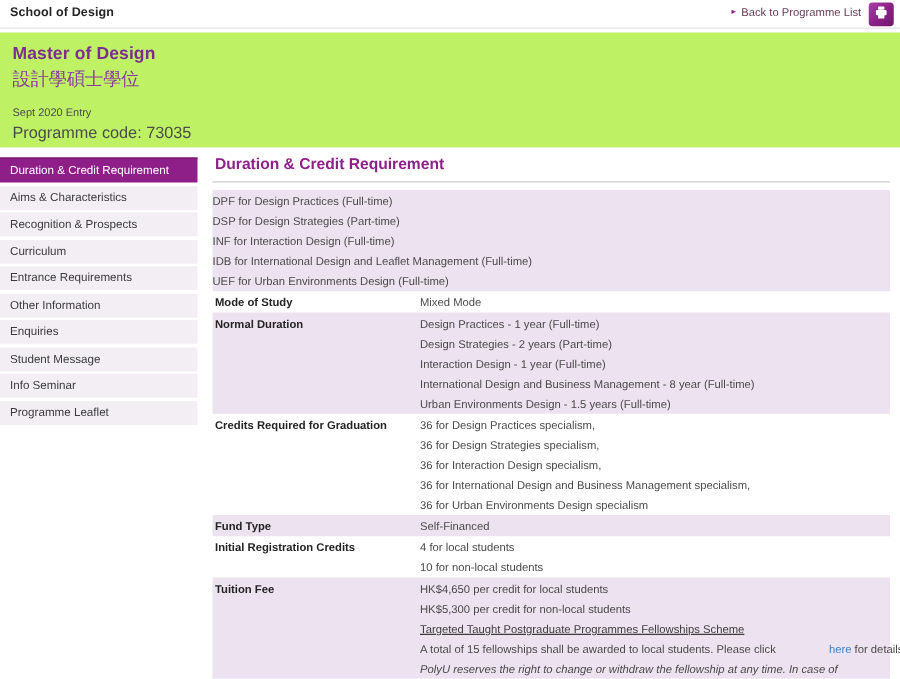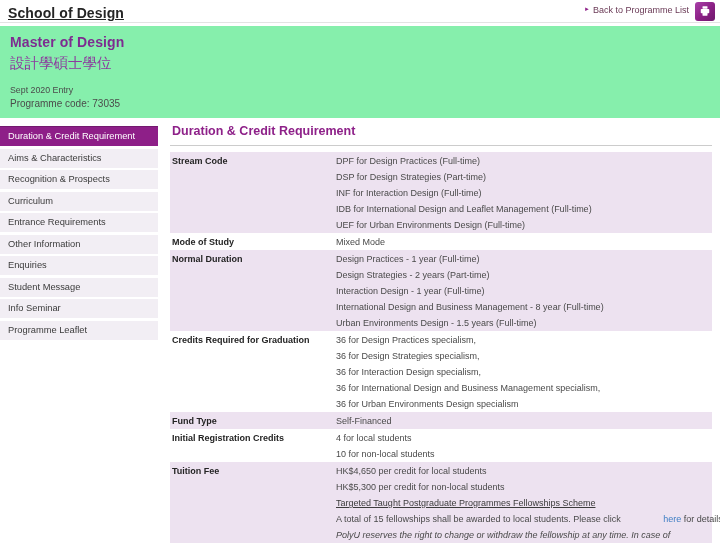--- a/index.html
+++ b/index.html
@@ -6,39 +6,39 @@
   body{
     width:720px;height:543px;overflow:hidden;background:#ffffff;
     font-family:"Liberation Sans",sans-serif;color:#3f3f3f;
     -webkit-font-smoothing:antialiased;
   }
   .page{position:relative;width:720px;height:543px;overflow:hidden;}
 
   
   .topbar{position:absolute;left:0;top:0;width:720px;height:22px;background:#fff;
           border-bottom:1px solid #e3e3e3;}
-  .school-name{position:absolute;left:8px;top:5px;font-size:14px;font-weight:bold;
-               color:#252525;letter-spacing:.1px;white-space:nowrap;text-decoration:underline;}
+  .school-name{position:absolute;left:8px;top:5px;font-size:10px;font-weight:bold;
+               color:#252525;letter-spacing:.1px;white-space:nowrap;}
   .back-link{position:absolute;right:31px;top:5px;font-size:9px;color:#6a3a56;
              white-space:nowrap;cursor:pointer;}
   .back-arrow{display:inline-block;font-size:6px;color:#8e2189;vertical-align:2px;
               margin-right:3px;}
   .print-btn{position:absolute;right:5px;top:2px;width:20px;height:19px;border-radius:3px;
              background:linear-gradient(135deg,#a83fa8 0%,#8a1f84 55%,#6f1a6b 100%);
              display:flex;align-items:center;justify-content:center;cursor:pointer;
              box-shadow:0 0 0 1px rgba(255,255,255,.6);}
 
   
-  .banner{position:absolute;left:0;top:26px;width:720px;height:92px;background:#86efac;}
+  .banner{position:absolute;left:0;top:26px;width:720px;height:92px;background:#bef264;}
   .prog-title-en{position:absolute;left:10px;top:8px;font-size:14px;font-weight:bold;
                  color:#7d2c90;letter-spacing:.1px;white-space:nowrap;}
   .prog-title-zh{position:absolute;left:10px;top:28px;font-size:14.5px;color:#8c3a9e;
                  white-space:nowrap;}
   .prog-meta1{position:absolute;left:10px;top:59px;font-size:8.8px;color:#4b4b4b;white-space:nowrap;}
-  .prog-meta2{position:absolute;left:10px;top:72px;font-size:10px;color:#4b4b4b;white-space:nowrap;}
+  .prog-meta2{position:absolute;left:10px;top:72px;font-size:13px;color:#4b4b4b;white-space:nowrap;}
 
   
   .sidebar{position:absolute;left:0;top:126px;width:158px;}
   .side-item{height:19px;line-height:19px;background:#f2eef4;color:#3b3b3b;
              font-size:9.3px;padding-left:8px;margin-bottom:2.5px;cursor:pointer;
              white-space:nowrap;overflow:hidden;}
   .side-item.active{background:#8e1f88;color:#ffffff;border-top:1px solid #731a6f;}
 
   
   .content{position:absolute;left:170px;top:118px;width:542px;}
@@ -99,21 +99,20 @@
     <div class="side-item"><span>Programme Leaflet</span></div>
   </div>
 
   <div class="content">
     <div class="sec-title">Duration &amp; Credit Requirement</div>
     <div class="sec-rule"></div>
 
     <div class="table">
 
       <div class="row alt">
-        <div class="row-label">Stream Code</div>
         <div class="row-vals">
           <div class="vline">DPF for Design Practices (Full-time)</div>
           <div class="vline">DSP for Design Strategies (Part-time)</div>
           <div class="vline">INF for Interaction Design (Full-time)</div>
           <div class="vline">IDB for International Design and Leaflet Management (Full-time)</div>
           <div class="vline">UEF for Urban Environments Design (Full-time)</div>
         </div>
       </div>
 
       <div class="row">

